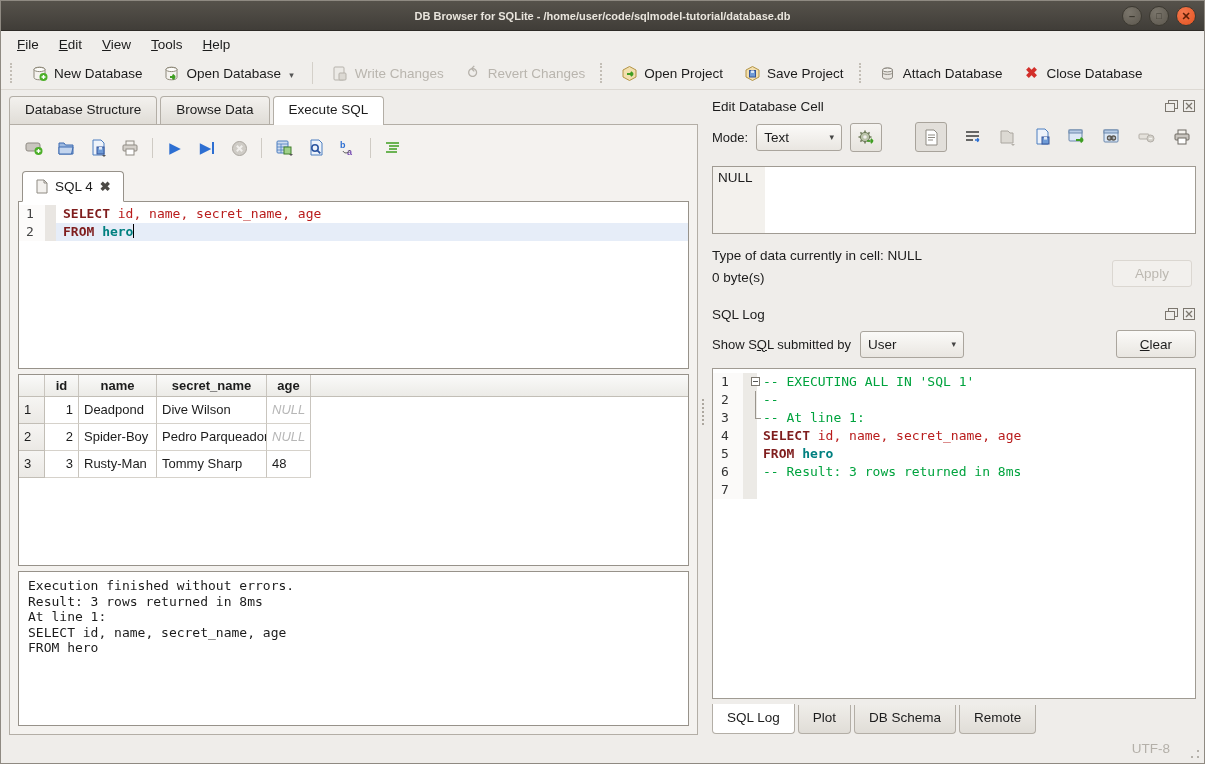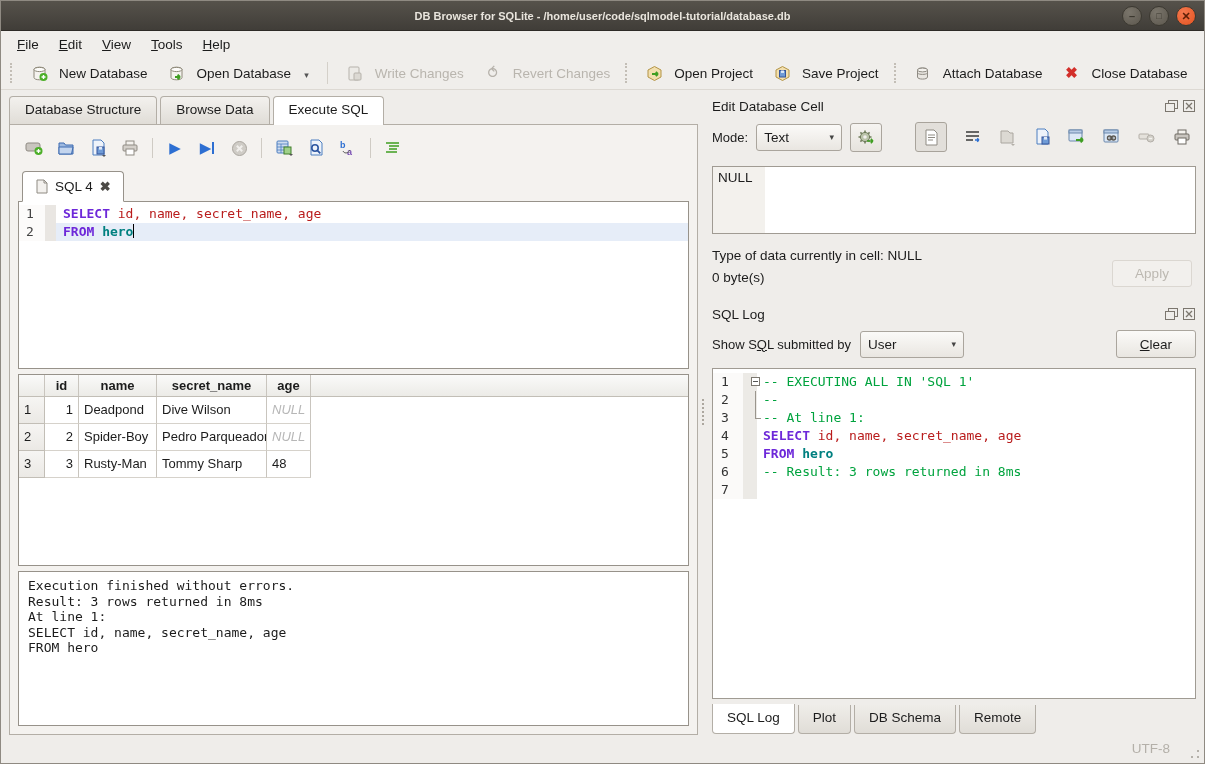--- a/index.html
+++ b/index.html
@@ -25,21 +25,21 @@
 
   
   .menubar{height:26px;display:flex;align-items:center;padding-left:6px;background:#f0eeeb;}
   .menu-item{padding:3px 10px;font-size:13.5px;}
 
   
   .toolbar{height:33px;display:flex;align-items:center;background:#f0eeeb;
     border-bottom:1px solid #ddd9d3;padding:0 4px;}
   .drag-handle{width:5px;height:20px;border-left:2px dotted #c3beb6;margin:0 5px;}
   .tool-sep{width:1px;height:22px;background:#d4d0c9;margin:0 8px;}
-  .tool-btn{display:flex;align-items:center;gap:11px;padding:4px 10px;font-size:13.5px;}
+  .tool-btn{display:flex;align-items:center;gap:6px;padding:4px 10px;font-size:13.5px;}
   .tool-btn.disabled{color:#b9b5ae;}
   .ticon{width:18px;height:18px;display:inline-flex;align-items:center;justify-content:center;position:relative;}
   .caret{font-size:9px;color:#555;margin-left:2px;align-self:flex-end;padding-bottom:2px;}
   .red-x{color:#d32f2a;font-weight:bold;font-size:15px;}
 
   
   .content{display:flex;height:644px;}
   .left-pane{width:697px;padding:6px 0 0 8px;display:flex;flex-direction:column;}
 
   .tabbar{display:flex;height:28px;position:relative;z-index:2;}
@@ -62,21 +62,21 @@
     padding:0 12px;font-size:13.5px;z-index:2;}
   .subtab .close-x{font-weight:bold;color:#4c4a46;font-size:13px;}
 
   .editor-frame{border:1px solid #97928a;border-top:none;background:#fff;height:167px;
     font-family:"DejaVu Sans Mono",monospace;font-size:13px;padding-top:3px;}
   .ed-line{display:flex;height:18px;line-height:18px;}
   .ed-gutter{width:26px;padding-left:7px;color:#444;background:#fcfbfa;flex:none;}
   .ed-fold{width:11px;background:#e9e6e2;flex:none;}
   .ed-code{flex:1;padding-left:7px;white-space:pre;}
   .ed-line.current .ed-code{background:#e6edf8;}
-  .kw{color:#6d28d9;font-weight:bold;}
+  .kw{color:#7f1d1d;font-weight:bold;}
   .ident{color:#b91c1c;}
   .tbl{color:#008080;font-weight:bold;}
   .cmt{color:#00a33e;}
   .cursor-bar{display:inline-block;width:1px;height:14px;background:#000;vertical-align:-2px;}
 
   
   .results-frame{border:1px solid #97928a;background:#fff;height:192px;margin-top:5px;overflow:hidden;}
   .grid-row{display:flex;}
   .gh{height:22px;line-height:21px;background:linear-gradient(#fafaf9,#ecebe7);
     border-bottom:1px solid #c2beb6;}

